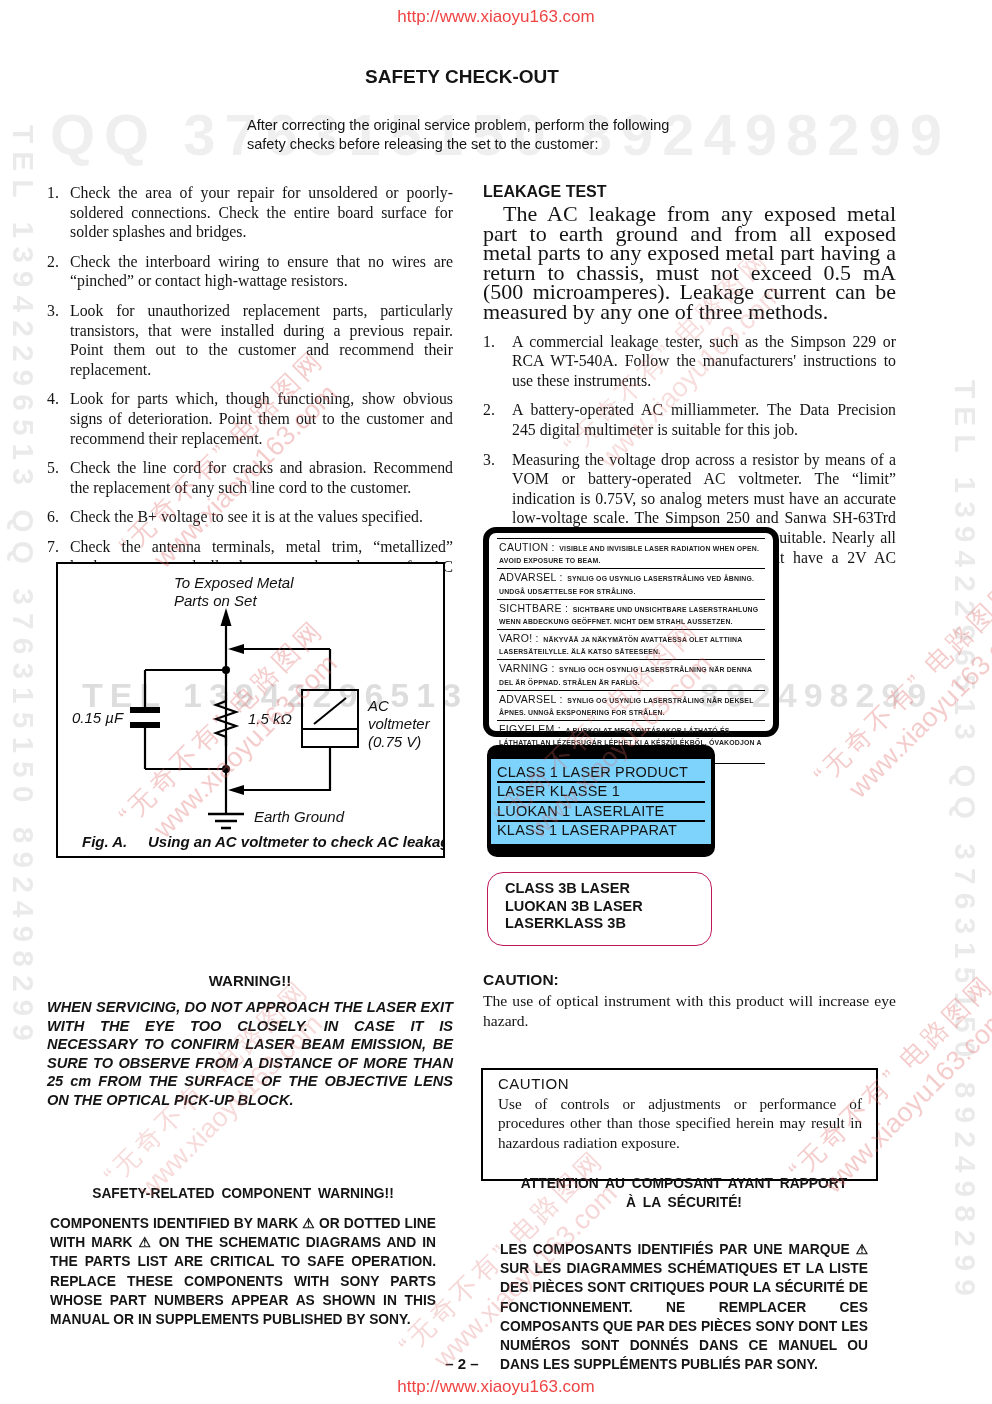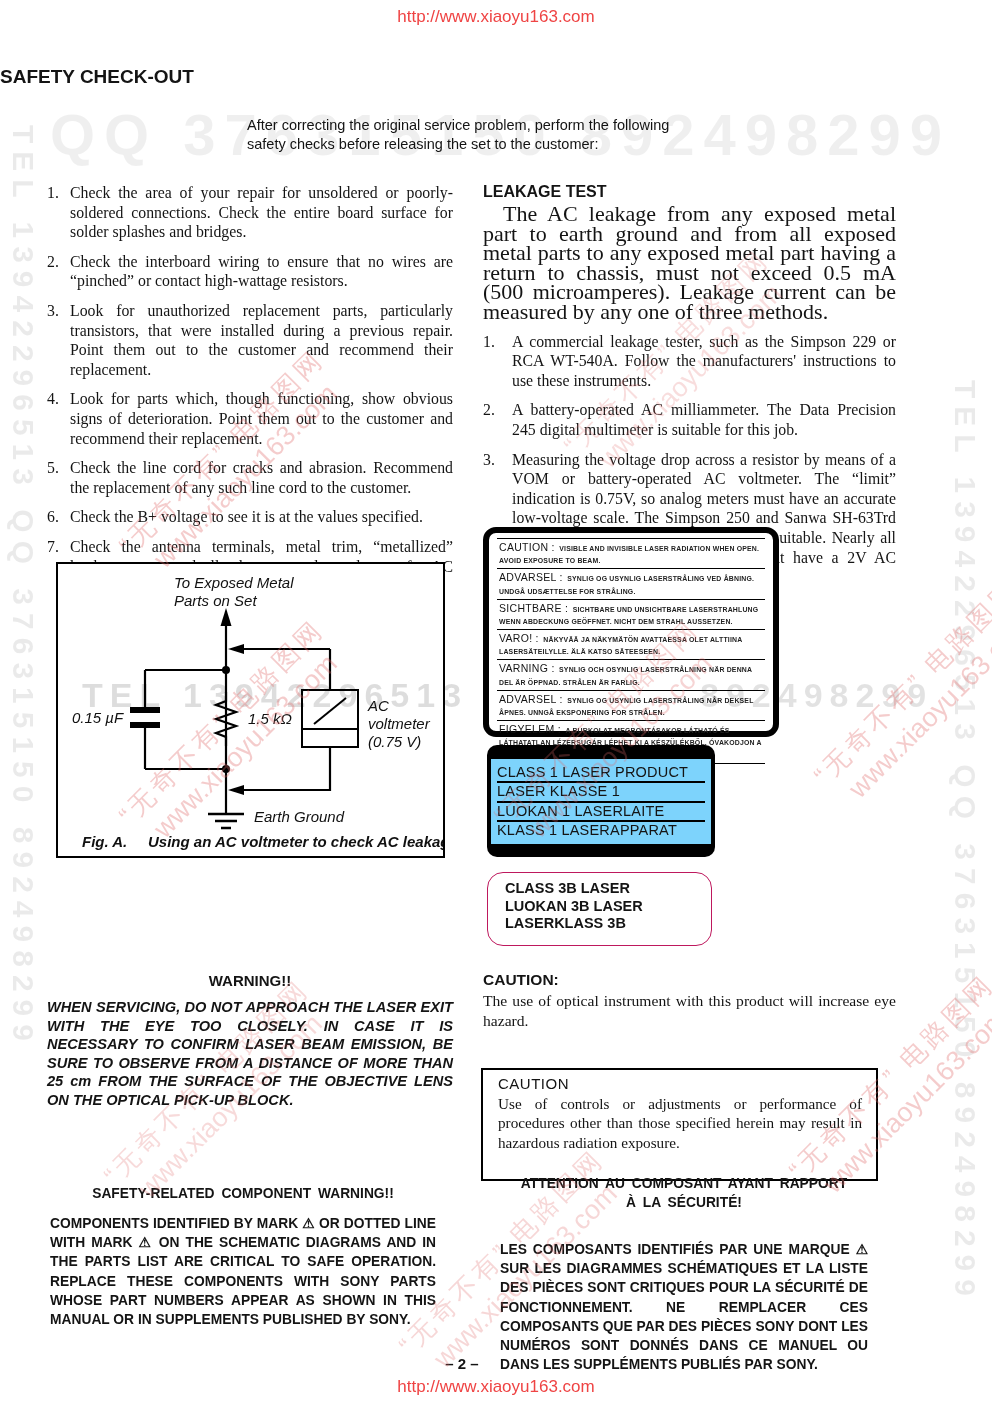--- a/index.html
+++ b/index.html
@@ -35,21 +35,21 @@
              font-family:"Liberation Sans", sans-serif; text-align:center; line-height:34px;
              white-space:nowrap; }
   .wm-pink .cn { display:block; font-size:26px; letter-spacing:4px; }
   .wm-pink .url { display:block; font-size:27px; }
   .pk1 { top:430px; left:95px; }  .pk2 { top:330px; left:540px; opacity:0.22; }
   .pk3 { top:700px; left:95px; }  .pk4 { top:700px; left:470px; opacity:0.28; }
   .pk5 { top:660px; left:790px; } .pk6 { top:1060px; left:80px; opacity:0.24; }
   .pk7 { top:1055px; left:765px; } .pk8 { top:1230px; left:375px; opacity:0.26; }
 
   
-  .title { top:66px; left:0; width:924px; 
+  .title { top:66px; left:0; width:924px; text-align:center;
            font-family:"Liberation Sans", sans-serif; font-weight:bold; font-size:19px; }
   .intro { top:116px; left:247px; font-family:"Liberation Sans", sans-serif;
            font-size:14.5px; line-height:18.5px; }
 
   
   .leftcol  { top:183px; left:47px;  width:406px; }
   .rightcol { top:183px; left:483px; width:413px; }
   .li { display:flex; margin-bottom:10px; font-size:15.8px; line-height:19.6px; }
   .li .n { flex:none; width:23px; }
   .rightcol .li .n { width:29px; }

